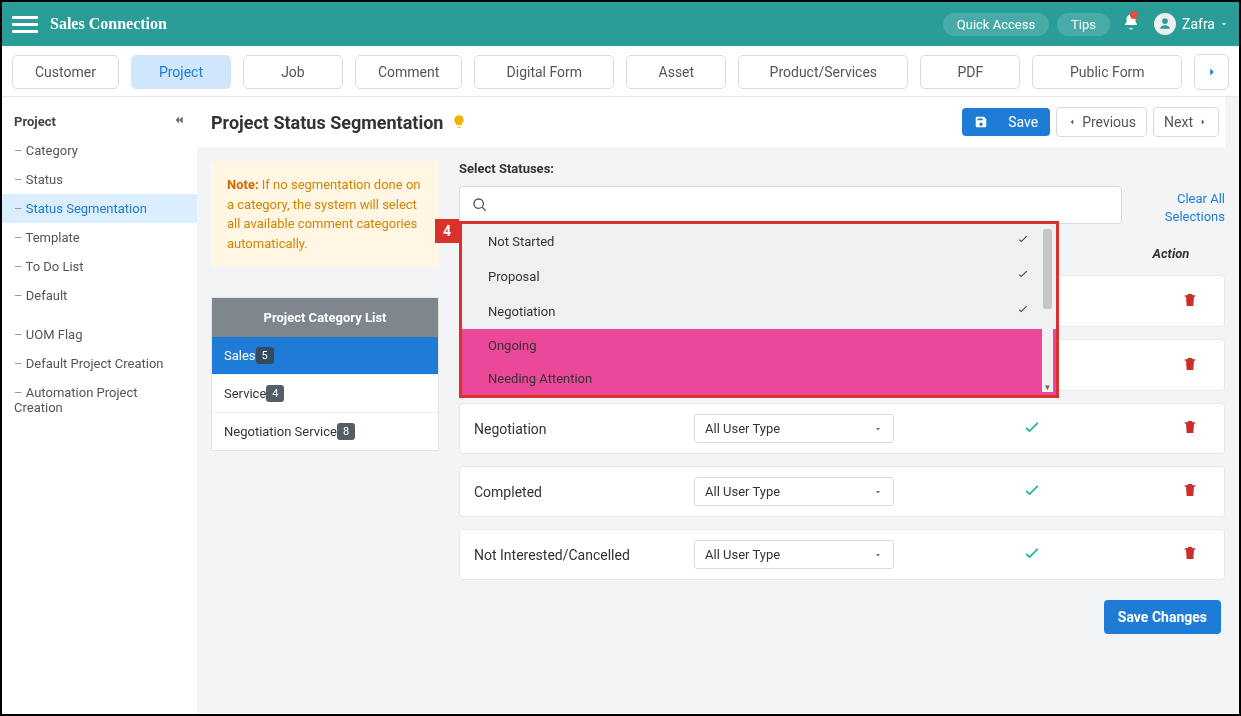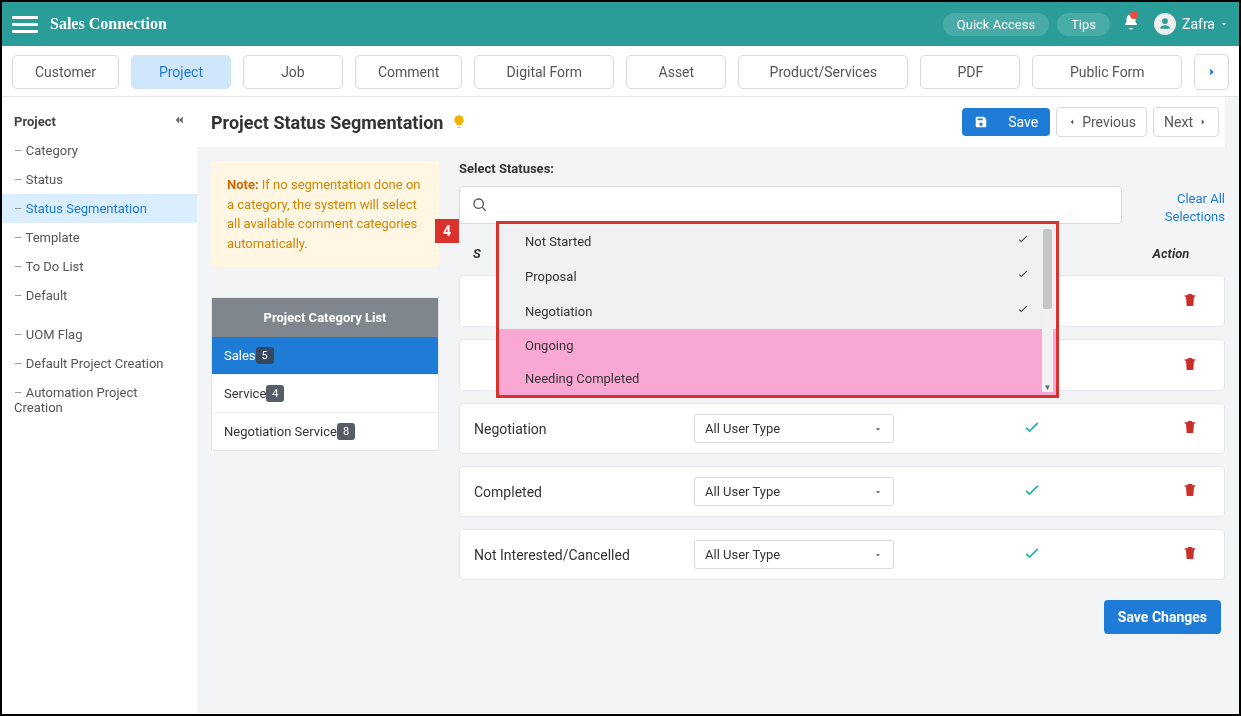--- a/index.html
+++ b/index.html
@@ -75,21 +75,21 @@
   .status-row .mid { flex:1; display:flex; justify-content:center; }
   .checkmark { color:#1cb39b; }
   .trash { color:#c9302c; cursor:pointer; width: 40px; text-align:center;}
 
   .save-changes { background:#1f7cd6; color:#fff; border:none; padding:9px 14px; border-radius:4px; font-size:14px; font-weight:700; float:right; cursor:pointer; margin-right:4px; }
   .changes-wrap { overflow:hidden; padding-top: 8px; padding-bottom: 4px;}
 
   
   .dropdown-overlay { position:absolute; top: 60px; left: 0; width: 600px; z-index: 20; }
   .red-tag { position:absolute; top:-2px; left:-24px; width:24px; height:24px; background:#d9322c; color:#fff; font-weight:700; display:flex; align-items:center; justify-content:center; font-size:14px;}
-  .dd-box { border:3px solid #d9322c; background:#f9a8d4;margin-left:37px; }
+  .dd-box { border:3px solid #d9322c; background:#ec4899; }
   .dd-item { padding: 9px 26px; font-size:13px; color:#333; display:flex; justify-content:space-between; align-items:center; cursor:pointer;}
   .dd-item.sel { background:#eef0f2; }
   .dd-check { color:#555; }
   .dd-scroll { position:absolute; right:3px; top:3px; bottom:3px; width:11px; background:#f1f1f1;}
   .dd-scroll .thumb { position:absolute; left:1px; right:1px; top:2px; height:80px; background:#c7c7c7; border-radius:2px;}
   .dd-scroll .arr { position:absolute; left:0; right:0; font-size:8px; color:#666; text-align:center; }
   .dd-scroll .arr.top { top:0; }
   .dd-scroll .arr.bot { bottom:0; }
 
 </style>
@@ -334,21 +334,21 @@
             <div class="dd-item sel">
               <span>Negotiation</span>
               <span class="dd-check"><svg width="14" height="14" viewBox="0 0 24 24" fill="#444">
                     <path d="M9 16l-4-4 1.4-1.4L9 13.2l8.6-8.6L19 6z"></path>
                   </svg></span>
             </div>
             <div class="dd-item">
               <span>Ongoing</span>
             </div>
             <div class="dd-item">
-              <span>Needing Completed</span>
+              <span>Needing Attention</span>
             </div>
             <div class="dd-scroll">
               <div class="arr top">▲</div>
               <div class="thumb"></div>
               <div class="arr bot">▼</div>
             </div>
           </div>
         </div>
 
       </div>

